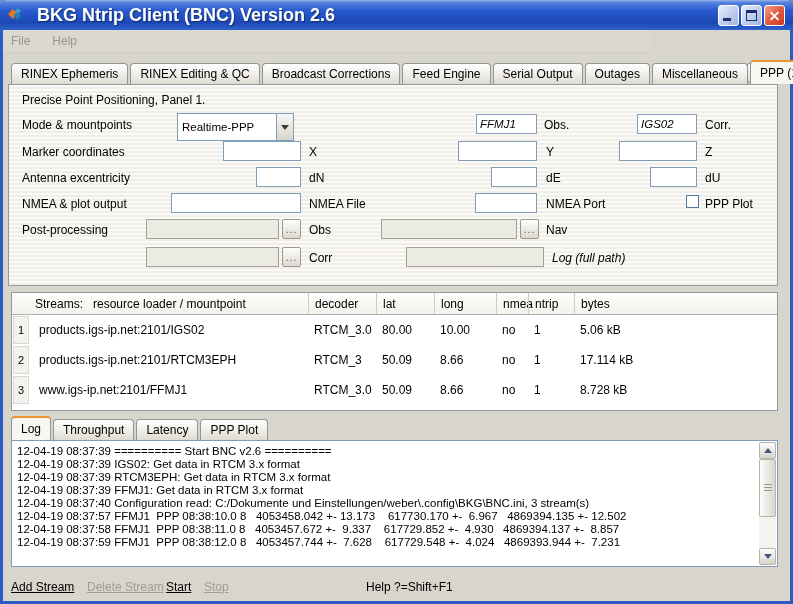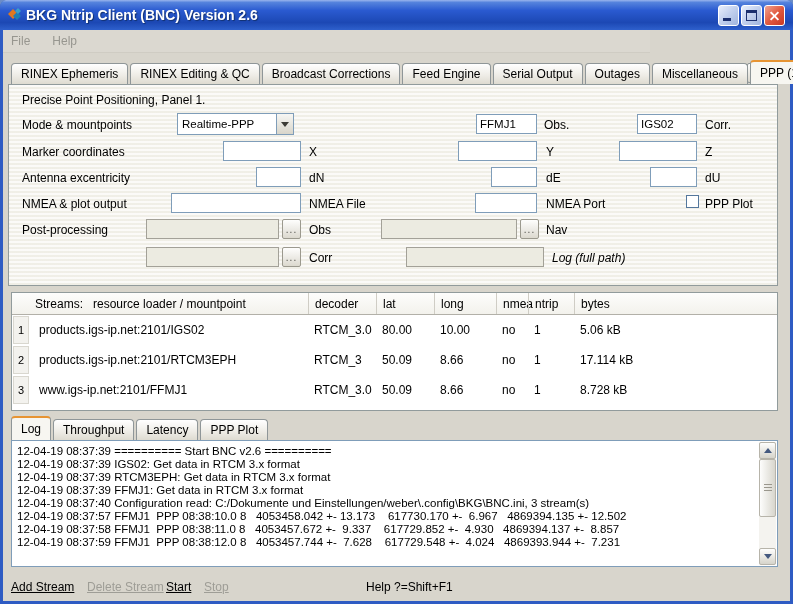--- a/index.html
+++ b/index.html
@@ -6,21 +6,21 @@
   html,body { width:793px; height:604px; overflow:hidden; font-family:"Liberation Sans", sans-serif; background:#6b8cc7; }
 
   .window { position:absolute; left:0; top:0; width:793px; height:604px;
     border-left:3px solid #2e5bc3; border-right:3px solid #2e5bc3; border-bottom:3px solid #2e5bc3;
     border-radius:7px 7px 0 0; background:#d8d5cc; }
 
   
   .titlebar { position:absolute; left:-3px; top:0; width:793px; height:30px;
     background:linear-gradient(180deg,#9ab5ed 0%,#5583dd 8%,#2a5ad0 35%,#1c48b4 75%,#2e60cc 100%);
     border-radius:7px 7px 0 0; display:flex; align-items:center; padding:0 6px; }
-  .title-text { color:#fff; font-weight:bold; font-size:14px; margin-left:2px;
+  .title-text { color:#fff; font-weight:bold; font-size:18px; margin-left:13px;
     text-shadow:1px 1px 1px #12306e; flex:1; white-space:nowrap; }
   .win-buttons { display:flex; gap:2px; margin-right:2px; }
   .wb { width:21px; height:21px; border:1px solid #fff; border-radius:3px; position:relative; cursor:pointer; }
   .wb.minmax { background:linear-gradient(135deg,#e9effb 0%,#c4d2ef 45%,#9fb4dd 100%); }
   .wb.close { background:linear-gradient(135deg,#f0a492 0%,#e15a40 50%,#c93822 100%); }
   .glyph-min { position:absolute; left:4px; bottom:4px; width:8px; height:3px; background:#1b2f6e; }
   .glyph-max { position:absolute; left:4px; top:4px; width:11px; height:11px;
     border:1px solid #1b2f6e; border-top:3px solid #1b2f6e; background:transparent; }
   .xbar { position:absolute; left:4px; top:9px; width:11px; height:2px; background:#fff; }
   .xbar.a { transform:rotate(45deg); } .xbar.b { transform:rotate(-45deg); }
@@ -42,23 +42,23 @@
     background:linear-gradient(180deg,#fdfdfc,#d9d6cc); display:flex; align-items:center; justify-content:center; cursor:pointer; }
   .tri-left { width:0; height:0; border-top:4px solid transparent; border-bottom:4px solid transparent; border-right:5px solid #22262c; }
   .tri-right { width:0; height:0; border-top:4px solid transparent; border-bottom:4px solid transparent; border-left:5px solid #22262c; }
 
   
   .panel { position:absolute; left:5px; top:84px; width:770px; height:202px;
     border:1px solid #919b9c; background:#f6f5ef;
     background-image:repeating-linear-gradient(180deg, rgba(255,255,255,.55) 0 2px, rgba(233,231,221,.45) 2px 4px); }
   .lbl { position:absolute; font-size:12px; color:#000; white-space:nowrap; }
   .inp { position:absolute; height:20px; border:1px solid #7f9db9; background:#fff;
-    font-family:"Liberation Sans",sans-serif; font-size:11.5px; padding:2px 3px; }
+    font-family:"Liberation Sans",sans-serif; font-size:11.5px; padding:2px 3px;font-style:italic; }
   .inp:disabled, .inp.dis { background:#ecebe1; border:1px solid #a3a198; color:#6b6a64; }
-  .combo { position:absolute; height:22px; border:1px solid #7f9db9; background:#fff;
+  .combo { position:absolute; height:28px; border:1px solid #7f9db9; background:#fff;
     display:flex; align-items:center; cursor:pointer; }
   .combo-text { flex:1; font-size:11.5px; padding-left:4px; white-space:nowrap; }
   .combo-btn { width:17px; height:100%; border-left:1px solid #7f9db9;
     background:linear-gradient(180deg,#f7f7f4,#d8d5ca); display:flex; align-items:center; justify-content:center; }
   .tri-down { width:0; height:0; border-left:4px solid transparent; border-right:4px solid transparent; border-top:5px solid #3c3c36; }
   .browse { position:absolute; width:19px; height:20px; border:1px solid #9b998e; border-radius:2px;
     background:linear-gradient(180deg,#fefefd,#dcd9cf); font-size:10px; color:#55544e;
     display:flex; align-items:center; justify-content:center; cursor:pointer; letter-spacing:1px; }
   .checkbox { position:absolute; width:13px; height:13px; background:#fff; border:1px solid #54779c; cursor:pointer; }
 

